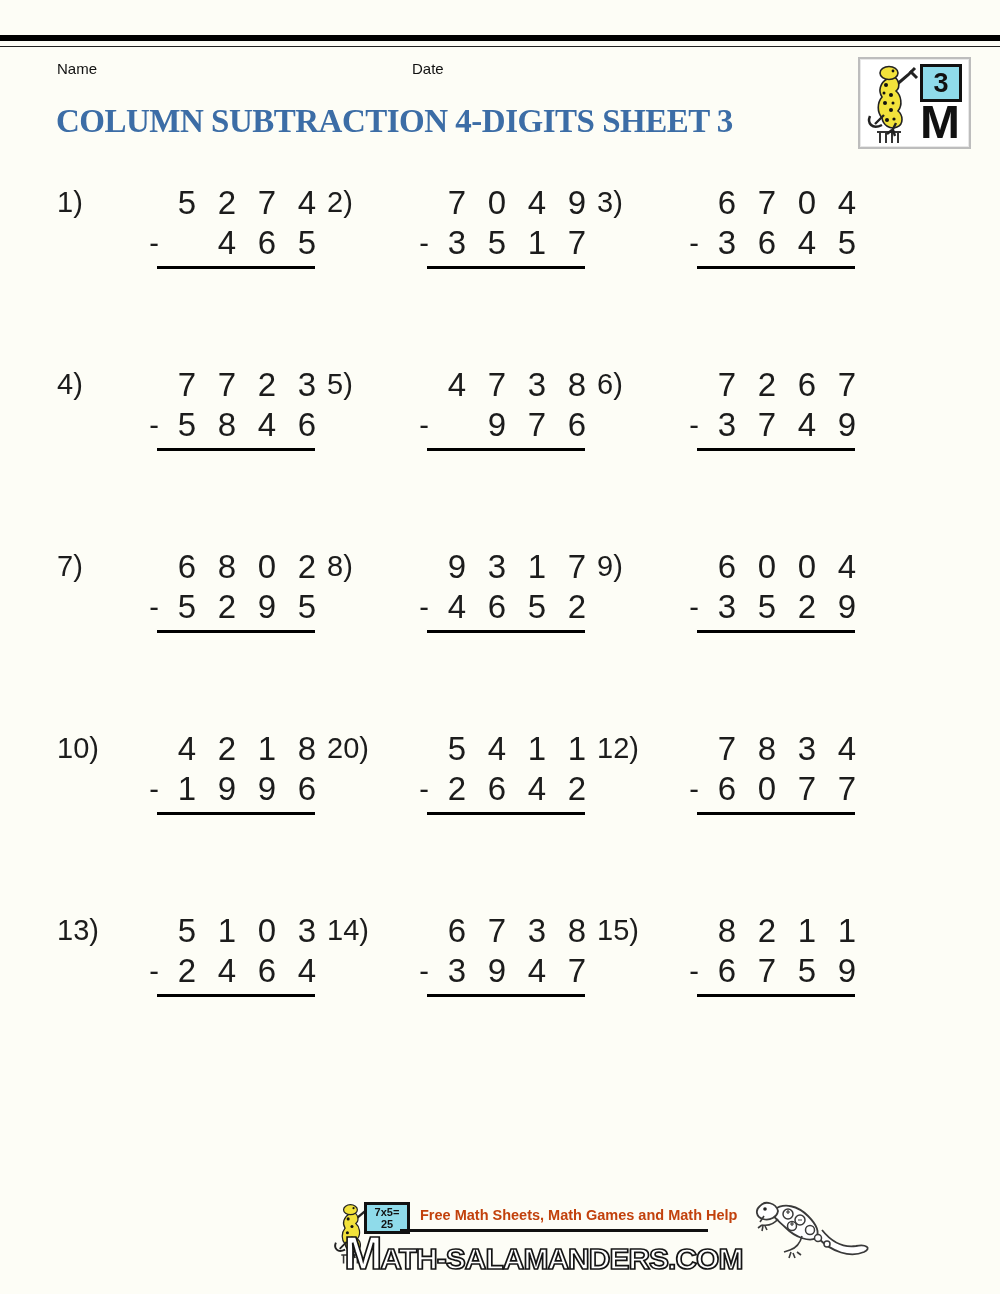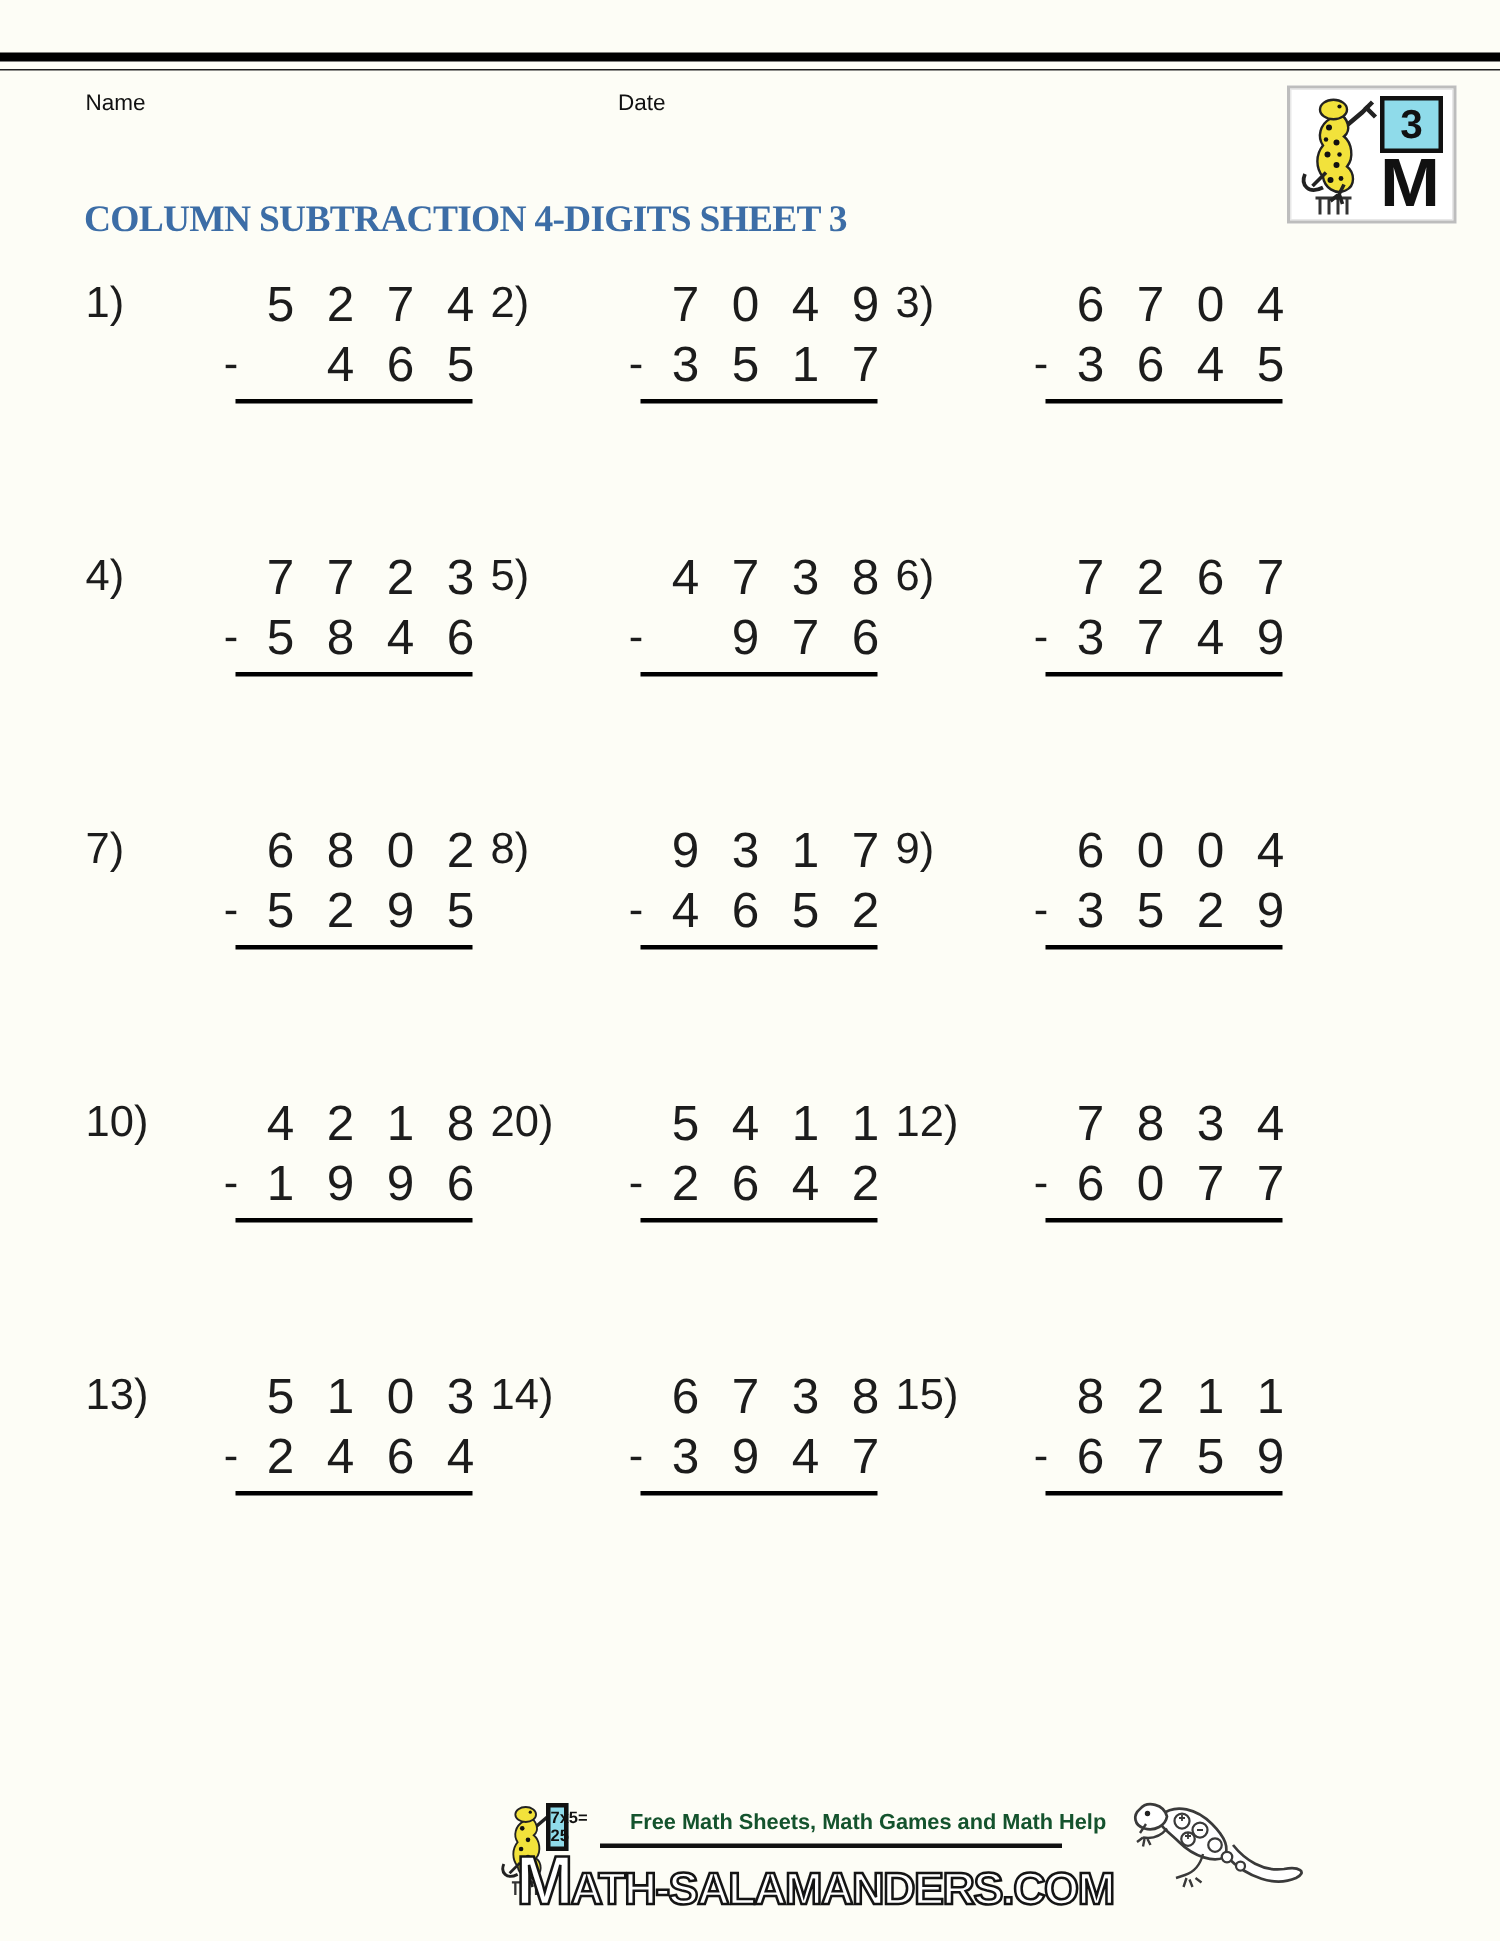--- a/index.html
+++ b/index.html
@@ -15,21 +15,21 @@
   .page{position:relative;width:1000px;height:1294px;background:var(--paper);overflow:hidden;}
 
   
   .top-rule{position:absolute;left:0;top:35px;width:1000px;height:12px;
     border-top:6px solid #000;border-bottom:1px solid #222;}
 
   
   .name-label{position:absolute;left:57px;top:60px;font-size:15px;color:#111;}
   .date-label{position:absolute;left:412px;top:60px;font-size:15px;color:#111;}
   .title{position:absolute;left:56px;top:103px;font-family:"Liberation Serif",serif;
-    font-size:25px;font-weight:600;letter-spacing:-.5px;color:var(--title-color);white-space:nowrap;margin-top:30px;}
+    font-size:33px;font-weight:600;letter-spacing:-.5px;color:var(--title-color);white-space:nowrap;}
 
   
   .badge{position:absolute;left:858px;top:57px;width:113px;height:92px;
     background:#fff;border:2px solid #bdbdbd;box-shadow:inset 0 0 0 1px #e8e8e8;}
   .badge svg{position:absolute;left:2px;top:4px;}
   .badge-board{position:absolute;right:7px;top:5px;width:42px;height:38px;
     background:var(--board-blue);border:3px solid #111;font-weight:bold;font-size:27px;
     line-height:32px;text-align:center;color:#111;}
   .badge-m{position:absolute;right:9px;bottom:0px;font-weight:900;font-size:48px;
     line-height:1;color:#111;font-family:"Liberation Sans",sans-serif;transform:scaleY(.95);}
@@ -40,24 +40,24 @@
   .problem{display:flex;align-items:flex-start;}
   .p-label{width:84px;font-size:29px;padding-top:3px;color:var(--ink);}
   .num-row{display:flex;height:40px;align-items:center;}
   .m-cell{width:26px;font-size:29px;text-align:center;color:var(--ink);}
   .d-cell{width:40px;font-size:33px;text-align:center;color:var(--ink);}
   .u-line{height:3px;background:#000;width:158px;margin-left:16px;margin-top:3px;}
 
   
   .footer-logo{position:absolute;left:328px;top:1198px;width:392px;height:74px;}
   .mini-sal{position:absolute;left:0;top:4px;}
-  .mini-board{position:absolute;left:36px;top:4px;width:15px;height:32px;
+  .mini-board{position:absolute;left:36px;top:4px;width:46px;height:32px;
     background:var(--board-blue);border:3px solid #111;color:#111;
     font-weight:bold;font-size:11px;line-height:12px;text-align:center;padding-top:1px;}
-  .tagline{position:absolute;left:92px;top:9px;font-size:14.5px;font-weight:bold;color:#14532d;white-space:nowrap;text-align:right;}
+  .tagline{position:absolute;left:92px;top:9px;font-size:14.5px;font-weight:bold;color:#c2410c;white-space:nowrap;text-align:right;}
   .footer-rule{position:absolute;left:72px;top:31px;width:308px;height:2.5px;background:#111;}
   .sitename{position:absolute;left:16px;top:28px;display:flex;align-items:baseline;white-space:nowrap;
     color:#fff;-webkit-text-stroke:1.7px #141414;text-shadow:0 0 1px #141414;
     font-weight:bold;font-family:"Liberation Sans",sans-serif;}
   .logo-m{font-size:46px;letter-spacing:-2px;}
   .site-rest{font-size:30px;letter-spacing:-1px;}
 
   .gecko{position:absolute;left:752px;top:1186px;}
 </style>
 </head>

